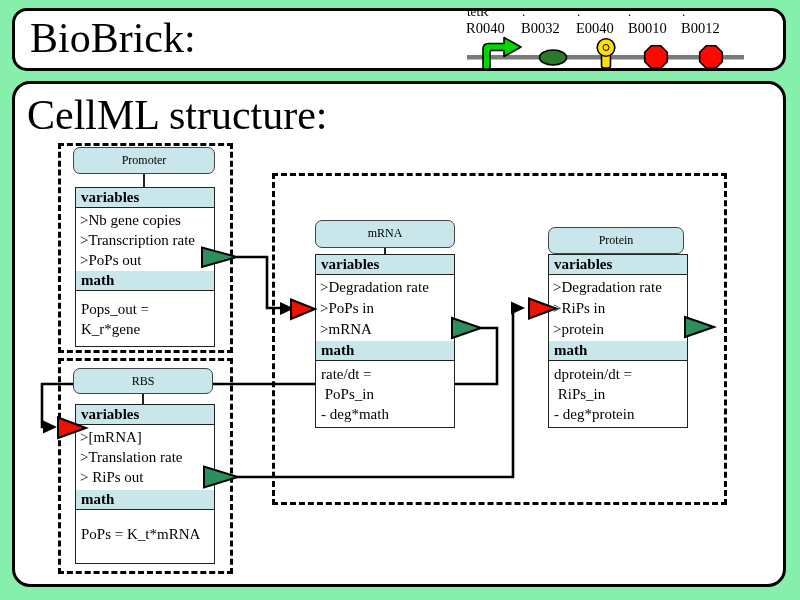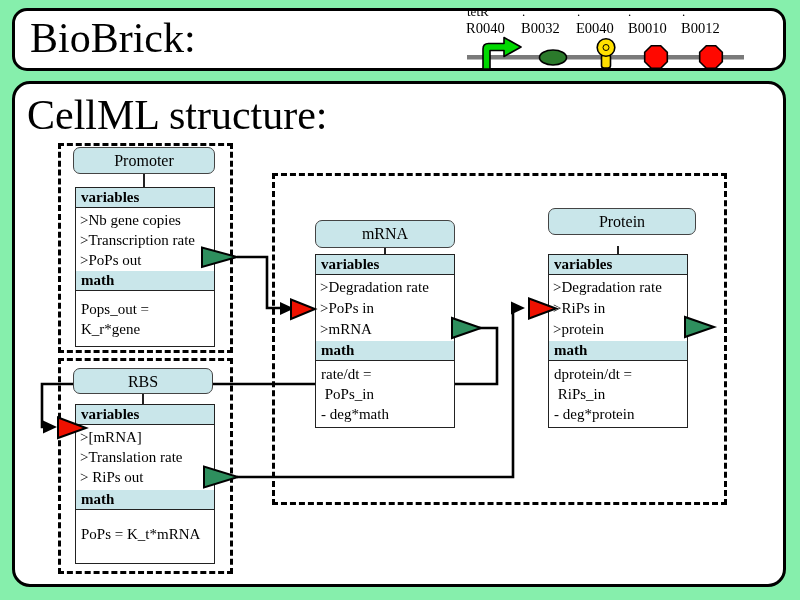--- a/index.html
+++ b/index.html
@@ -17,21 +17,21 @@
 
   
   .bb-part-top{position:absolute;top:5px;width:60px;text-align:left;font-size:13px;line-height:14px;}
   .bb-part-label{position:absolute;top:21px;width:64px;text-align:left;font-size:14.5px;line-height:15px;}
 
   
   .dash-box{position:absolute;border:3px dashed #000;box-sizing:border-box;z-index:1;}
 
   
   .comp-title{position:absolute;background:#c9e6ea;border:1.4px solid #444;border-radius:7px;
-              text-align:center;font-size:16px;line-height:25px;box-sizing:border-box;z-index:4;}
+              text-align:center;font-size:12px;line-height:25px;box-sizing:border-box;z-index:4;}
   .tconn{position:absolute;width:1.6px;background:#222;z-index:3;}
   .comp-body{position:absolute;background:#fff;border:1.6px solid #222;box-sizing:border-box;z-index:2;}
   .sec-h{background:#c9e6ea;border-bottom:1.5px solid #222;font-weight:bold;font-size:15px;
          padding:1px 0 1px 5px;line-height:17px;}
   .vars{padding:2px 0 0 4px;font-size:15px;}
   .var-line{white-space:pre;line-height:20px;}
   .mathblock{padding-left:5px;font-size:15px;}
   .math-line{white-space:pre;line-height:20px;}
 
   svg.layer{position:absolute;left:0;top:0;pointer-events:none;}
@@ -114,21 +114,21 @@
       <div class="var-line" style="line-height:21px">&gt;mRNA</div>
     </div>
     <div class="sec-h">math</div>
     <div class="mathblock" style="padding-top:3px">
       <div class="math-line">rate/dt =</div>
       <div class="math-line"> PoPs_in</div>
       <div class="math-line">- deg*math</div>
     </div>
   </div>
 
-  <div class="comp-title" style="left:548px;top:208px;width:148px;height:27px">Protein</div>
+  <div class="comp-title" style="left:548px;top:227px;width:136px;height:27px">Protein</div>
   <div class="tconn" style="left:617px;top:246px;height:9px"></div>
   <div class="comp-body" style="left:548px;top:254px;width:140px;height:174px">
     <div class="sec-h">variables</div>
     <div class="vars" style="height:64px;line-height:21px">
       <div class="var-line" style="line-height:21px">&gt;Degradation rate</div>
       <div class="var-line" style="line-height:21px">&gt;RiPs in</div>
       <div class="var-line" style="line-height:21px">&gt;protein</div>
     </div>
     <div class="sec-h">math</div>
     <div class="mathblock" style="padding-top:3px">

